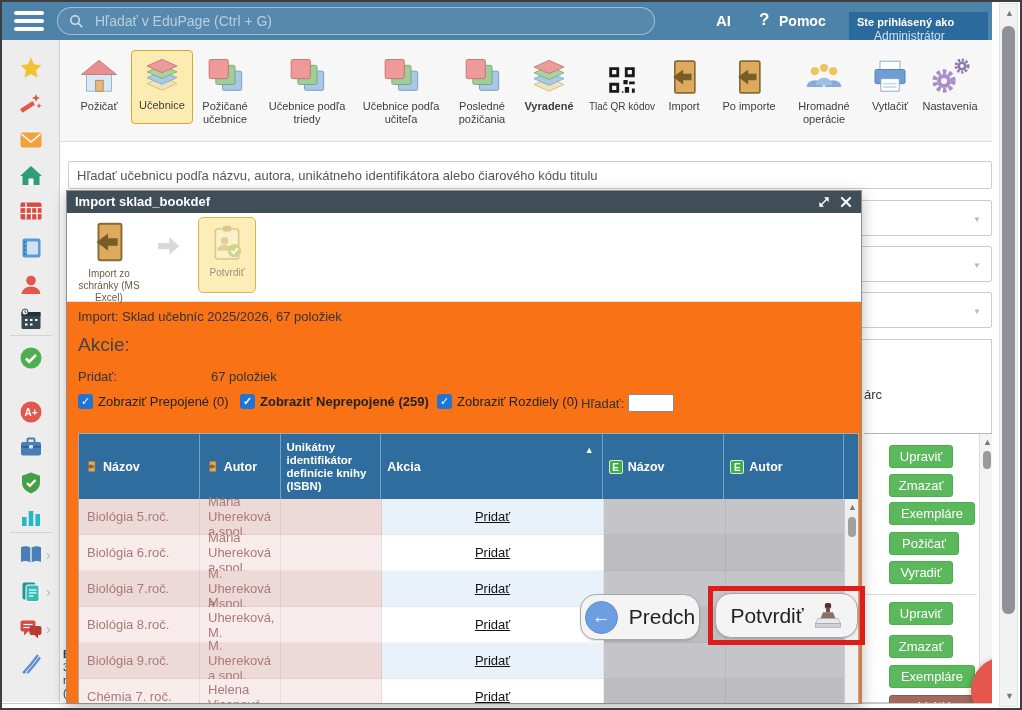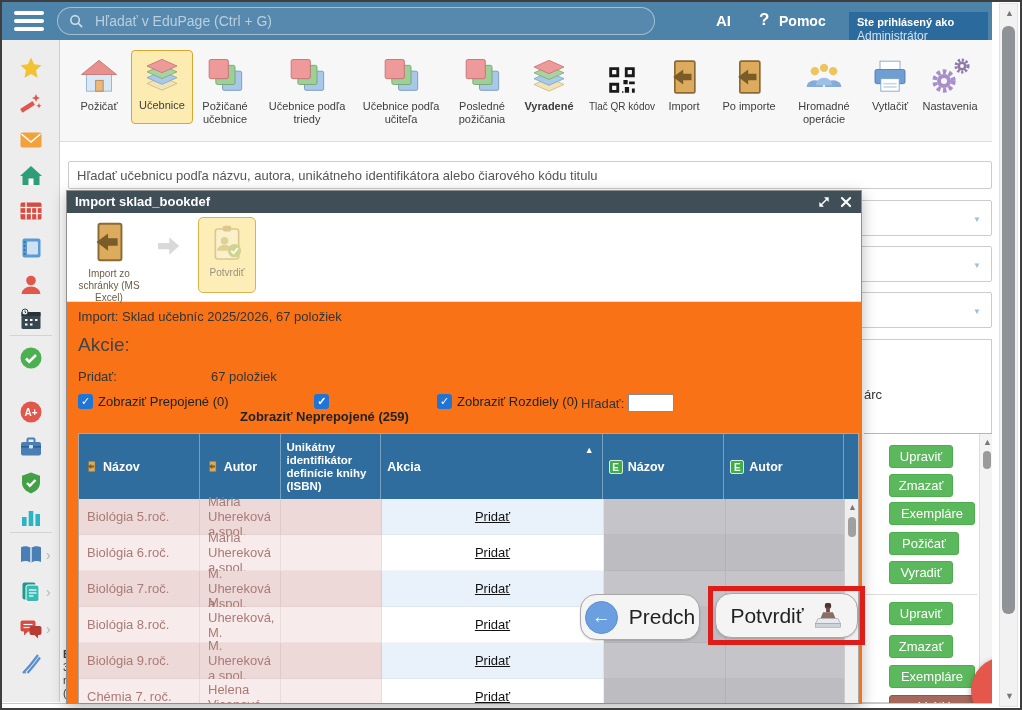--- a/index.html
+++ b/index.html
@@ -10,21 +10,21 @@
   
   #topbar{left:0;top:0;width:990px;height:38px;background:#4d82a9;}
   .hamb{left:12px;top:9px;width:30px;height:20px;display:flex;flex-direction:column;justify-content:space-between;cursor:pointer;}
   .hamb div{height:4px;background:#fff;border-radius:2px;}
   #topsearch{left:55px;top:5px;width:598px;height:28px;border:1.5px solid rgba(255,255,255,.45);border-radius:14px;background:rgba(255,255,255,.06);display:flex;align-items:center;padding:0 10px;}
   #topsearch input{flex:1;background:transparent;border:none;outline:none;color:#dce9f2;font-size:14px;margin-left:8px;}
   #topsearch input::placeholder{color:#b9cfdd;}
   .topbtn{color:#fff;font-weight:bold;}
   #acct{left:847px;top:10px;width:139px;height:35px;background:#2b6a9d;padding:3px 8px;cursor:pointer;}
   #acct .l1{color:#fff;font-size:11px;font-weight:bold;line-height:14px;}
-  #acct .l2{color:#cfe3f1;font-size:12px;line-height:14px;}
+  #acct .l2{color:#cfe3f1;font-size:12px;line-height:14px;margin-left:17px;}
   .caret::before{content:"▼";font-size:8px;color:#9fc0d8;}
   
   #pgscroll{left:990px;top:0;width:28px;height:706px;background:#fff;}
   #pgscroll .track{position:absolute;left:7px;top:1px;width:19px;height:704px;background:#f2f2f2;border:1px solid #e2e2e2;}
   .sb-thumb{position:absolute;background:#8f9397;border-radius:6px;}
   .arr{position:absolute;font-size:9px;color:#777;line-height:9px;}
   .up::before{content:"▲";} .dn::before{content:"▼";}
   
   #sidebar{left:0;top:38px;width:58px;height:662px;background:#ededed;border-right:1px solid #cfcfcf;}
   .sic{position:absolute;left:17px;width:24px;height:24px;cursor:pointer;}
@@ -552,21 +552,21 @@
     <div class="mtext" style="left:11px;top:118px;">Import: Sklad učebníc 2025/2026, 67 položiek</div>
     <div class="mtext" id="akcie" style="left:11px;top:143px;">Akcie:</div>
     <div class="mtext" style="left:11px;top:178px;">Pridať:</div>
     <div class="mtext" style="left:144px;top:178px;">67 položiek</div>
 
     <div class="abs" style="left:0;top:203px;width:100%;height:22px;">
       <label class="cbx" style="left:11px;">
         <span class="cb"></span>
         <span>Zobraziť Prepojené (0)</span>
       </label>
-      <label class="cbx" style="left:173px;font-weight:bold;flex-direction:column;">
+      <label class="cbx" style="left:173px;font-weight:bold;">
         <span class="cb"></span>
         <span>Zobraziť Neprepojené (259)</span>
       </label>
       <label class="cbx" style="left:370px;">
         <span class="cb"></span>
         <span>Zobraziť Rozdiely (0)</span>
       </label>
       <span class="mtext" style="left:514px;top:2px;">Hľadať:</span>
       <input class="mini-input" style="left: 561px; top: 0px;">
     </div>

